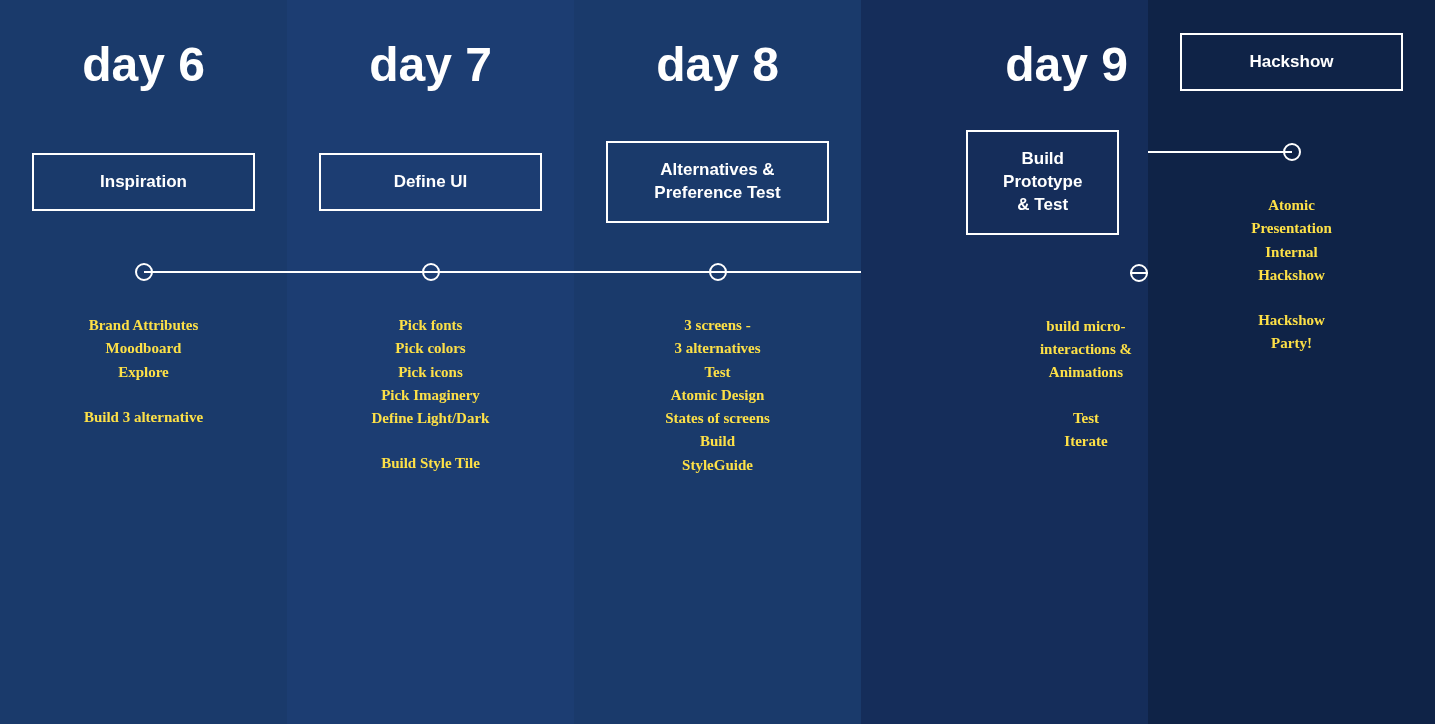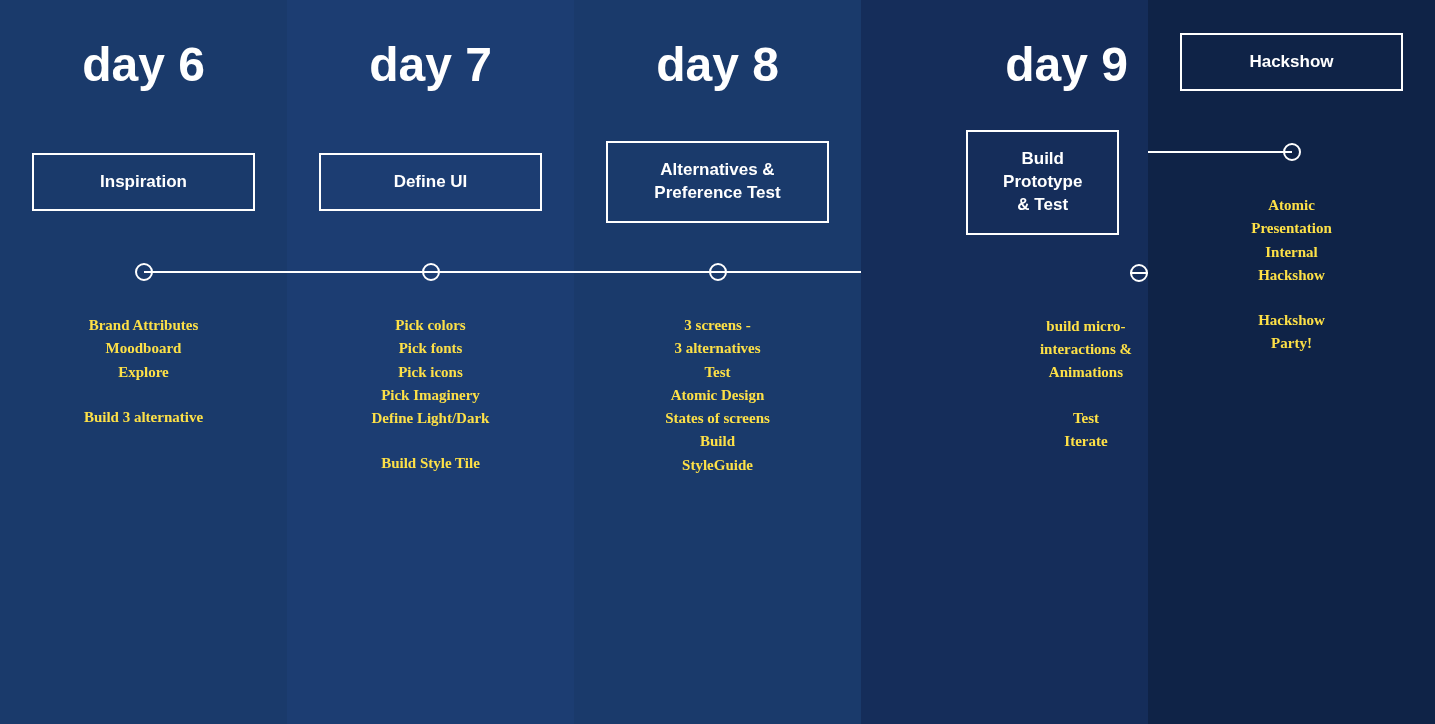--- a/index.html
+++ b/index.html
@@ -170,22 +170,22 @@
       <div class="card-area">
         <div class="card">
           <div class="card-title">Define UI</div>
         </div>
       </div>
       <div class="timeline-row">
         <div class="timeline-dot"></div>
       </div>
       <div class="tasks-area">
         <div class="task-group">
+          <div class="task-item">Pick fonts</div>
           <div class="task-item">Pick colors</div>
-          <div class="task-item">Pick fonts</div>
           <div class="task-item">Pick icons</div>
           <div class="task-item">Pick Imaginery</div>
           <div class="task-item">Define Light/Dark</div>
         </div>
         <div class="task-spacer"></div>
         <div class="task-group">
           <div class="task-item">Build Style Tile</div>
         </div>
       </div>
     </div>

